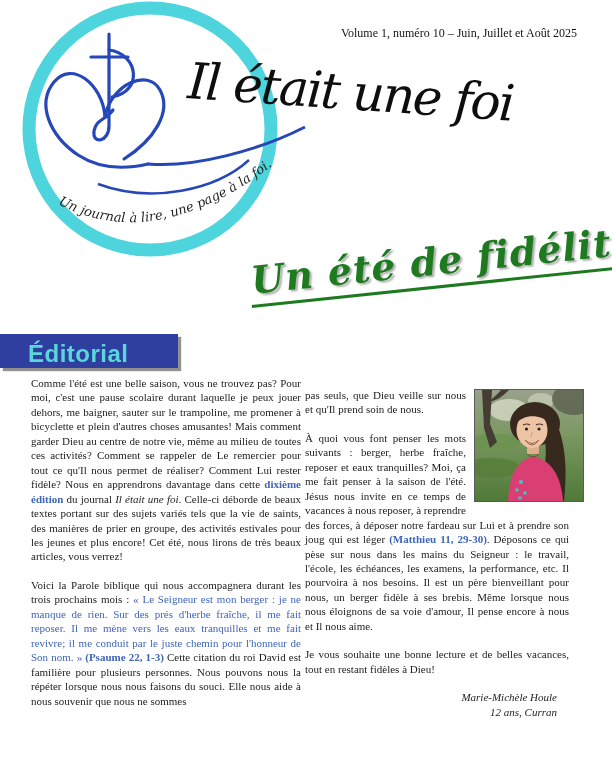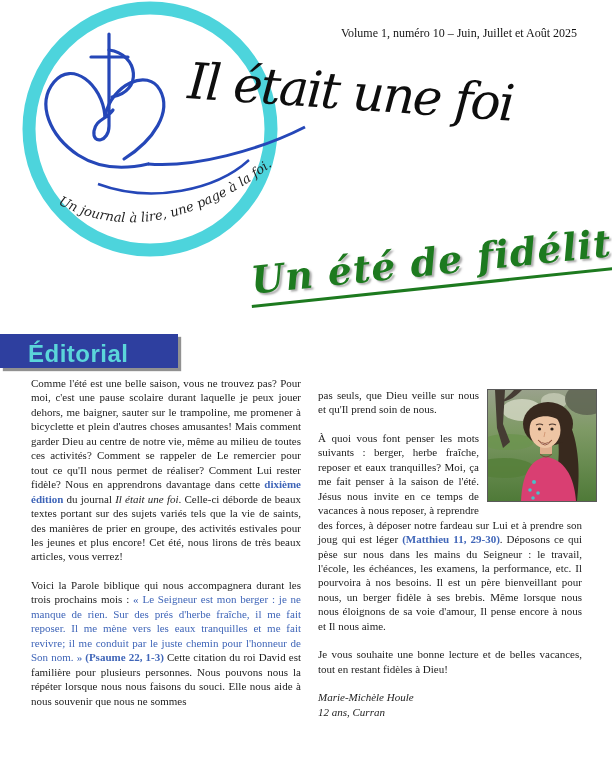--- a/index.html
+++ b/index.html
@@ -54,21 +54,21 @@
   .editorial-bar span {
     font-family: "Liberation Sans", sans-serif;
     font-weight: bold; font-size: 24px;
     color: #5bd6da; letter-spacing: .5px;
   }
 
   
   .columns {
     position: absolute; left: 31px; top: 376px;
     width: 551px;
-    display: flex; gap: 17px;
+    display: flex; gap: 4px;
   }
   .col {
     text-align: justify;
     font-size: 11px; line-height: 14.45px;
     hyphens: auto;
   }
   .col-left  { width: 270px; }
   .col-right { width: 264px; margin-top: 12px; }
   .col p { margin: 0 0 14px 0; }
   .accent-bold   { color: #3f65b8; font-weight: bold; }
@@ -79,21 +79,21 @@
     float: right;
     width: 110px; height: 113px;
     margin: 1px -15px 6px 8px;
     border: 1px solid #5a5a5a;
     box-sizing: border-box;
     overflow: hidden;
   }
   .photo-frame svg { display:block; }
 
   .signature {
-    font-style: italic;
+    text-align: right; font-style: italic;
     font-size: 11px; line-height: 15px;
     padding-right: 12px; margin-top: 4px;
   }
 </style>
 </head>
 <body>
 
 <div class="page">
 
   <svg class="logo-svg" width="322" height="272" viewBox="0 0 322 272">

